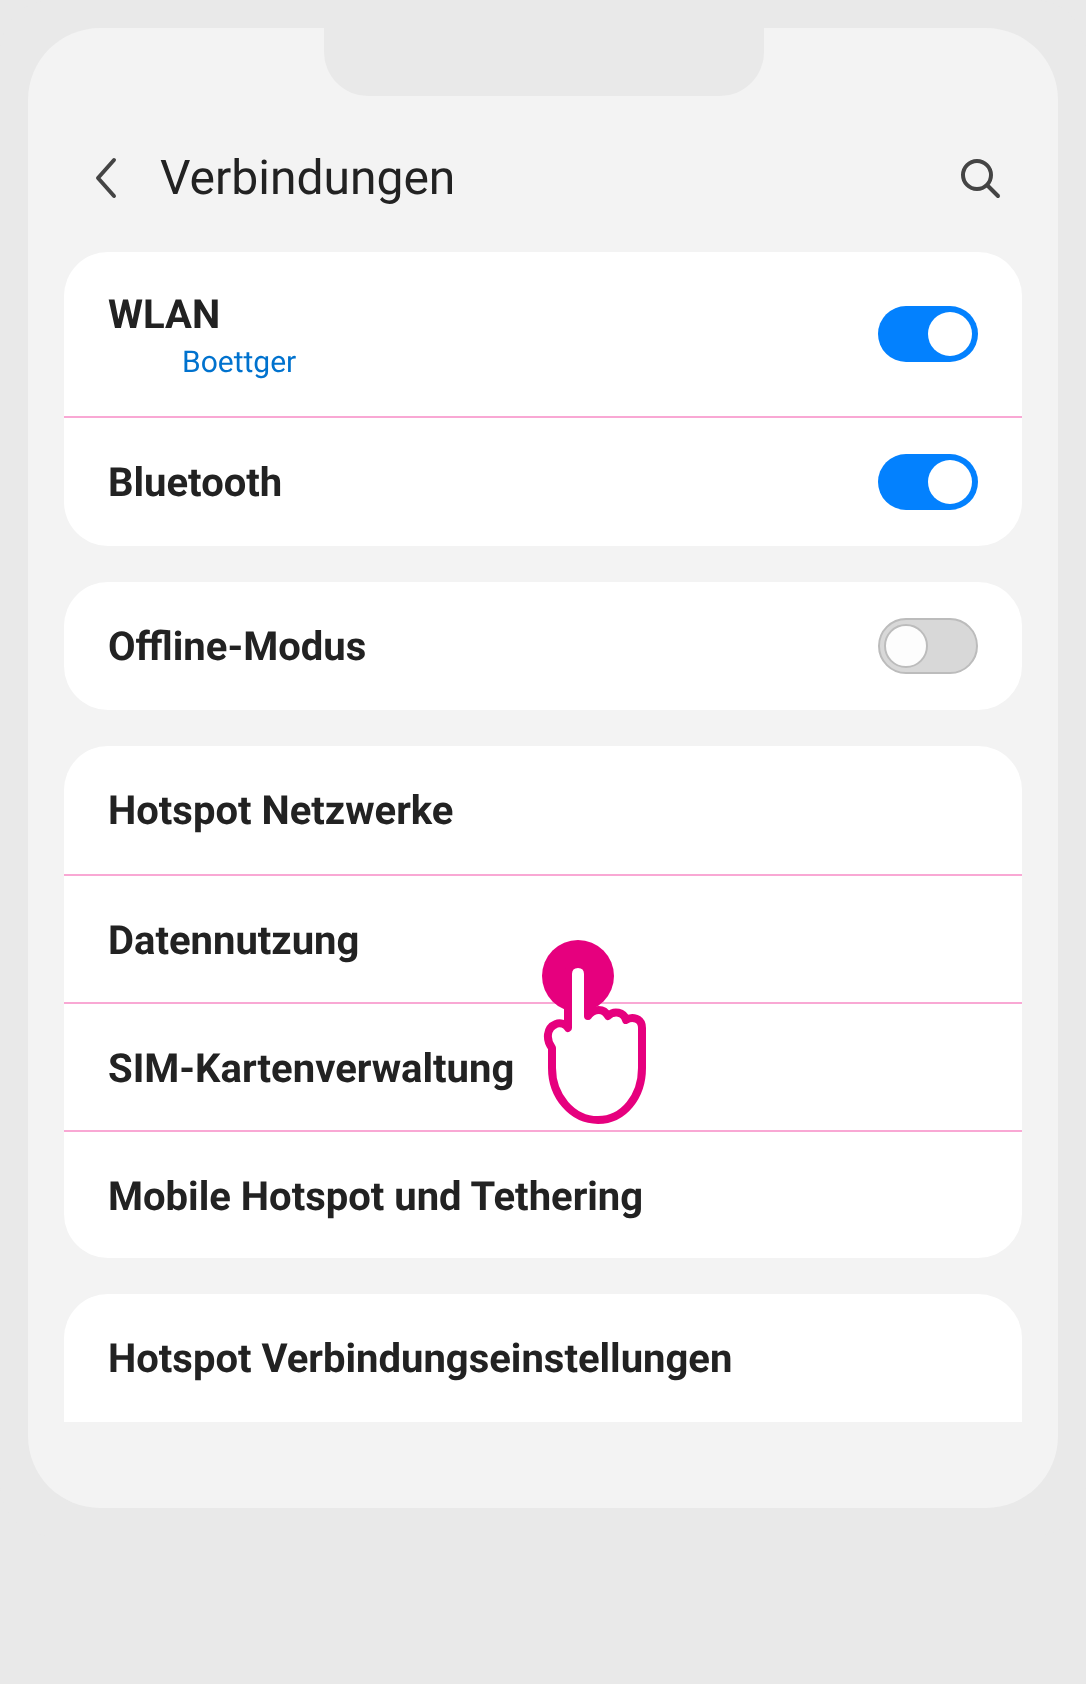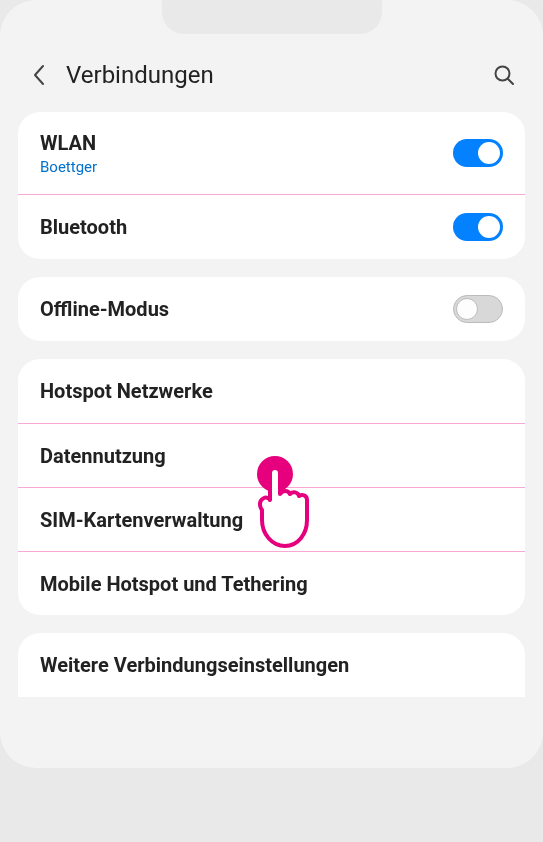--- a/index.html
+++ b/index.html
@@ -8,20 +8,21 @@
       background: #e9e9e9;
       width: 543px;
       height: 842px;
       overflow: hidden;
     }
     .phone-frame {
       width: 543px;
       height: 768px;
       background: #e9e9e9;
       border-radius: 26px;
+      padding: 14px;
       position: relative;
     }
     .phone-screen {
       width: 100%;
       height: 100%;
       background: #f3f3f3;
       border-radius: 36px;
       overflow: hidden;
       position: relative;
     }
@@ -93,20 +94,21 @@
     .row-title {
       font-size: 20px;
       color: #222;
       line-height: 1.3;
       font-weight: bold;
     }
     .row-sub {
       font-size: 15px;
       color: #0072ce;
       margin-top: 2px;
+      margin-left: 37px;
     }
     .toggle {
       width: 50px;
       height: 28px;
       border-radius: 14px;
       position: relative;
       flex-shrink: 0;
     }
     .toggle.on {
       background: #0381fe;
@@ -219,21 +221,21 @@
         <div class="row">
           <div class="row-text">
             <span class="row-title">Mobile Hotspot und Tethering</span>
           </div>
         </div>
       </div>
 
       <div class="card last">
         <div class="row">
           <div class="row-text">
-            <span class="row-title">Weitere Verbindungseinstellungen</span>
+            <span class="row-title">Hotspot Verbindungseinstellungen</span>
           </div>
         </div>
       </div>
 
     </div>
 
     <div class="pointer-overlay">
       <svg width="80" height="110" viewBox="0 0 80 110">
         <circle cx="30" cy="20" r="18" fill="#e6007e"></circle>
         <path d="M30 14

